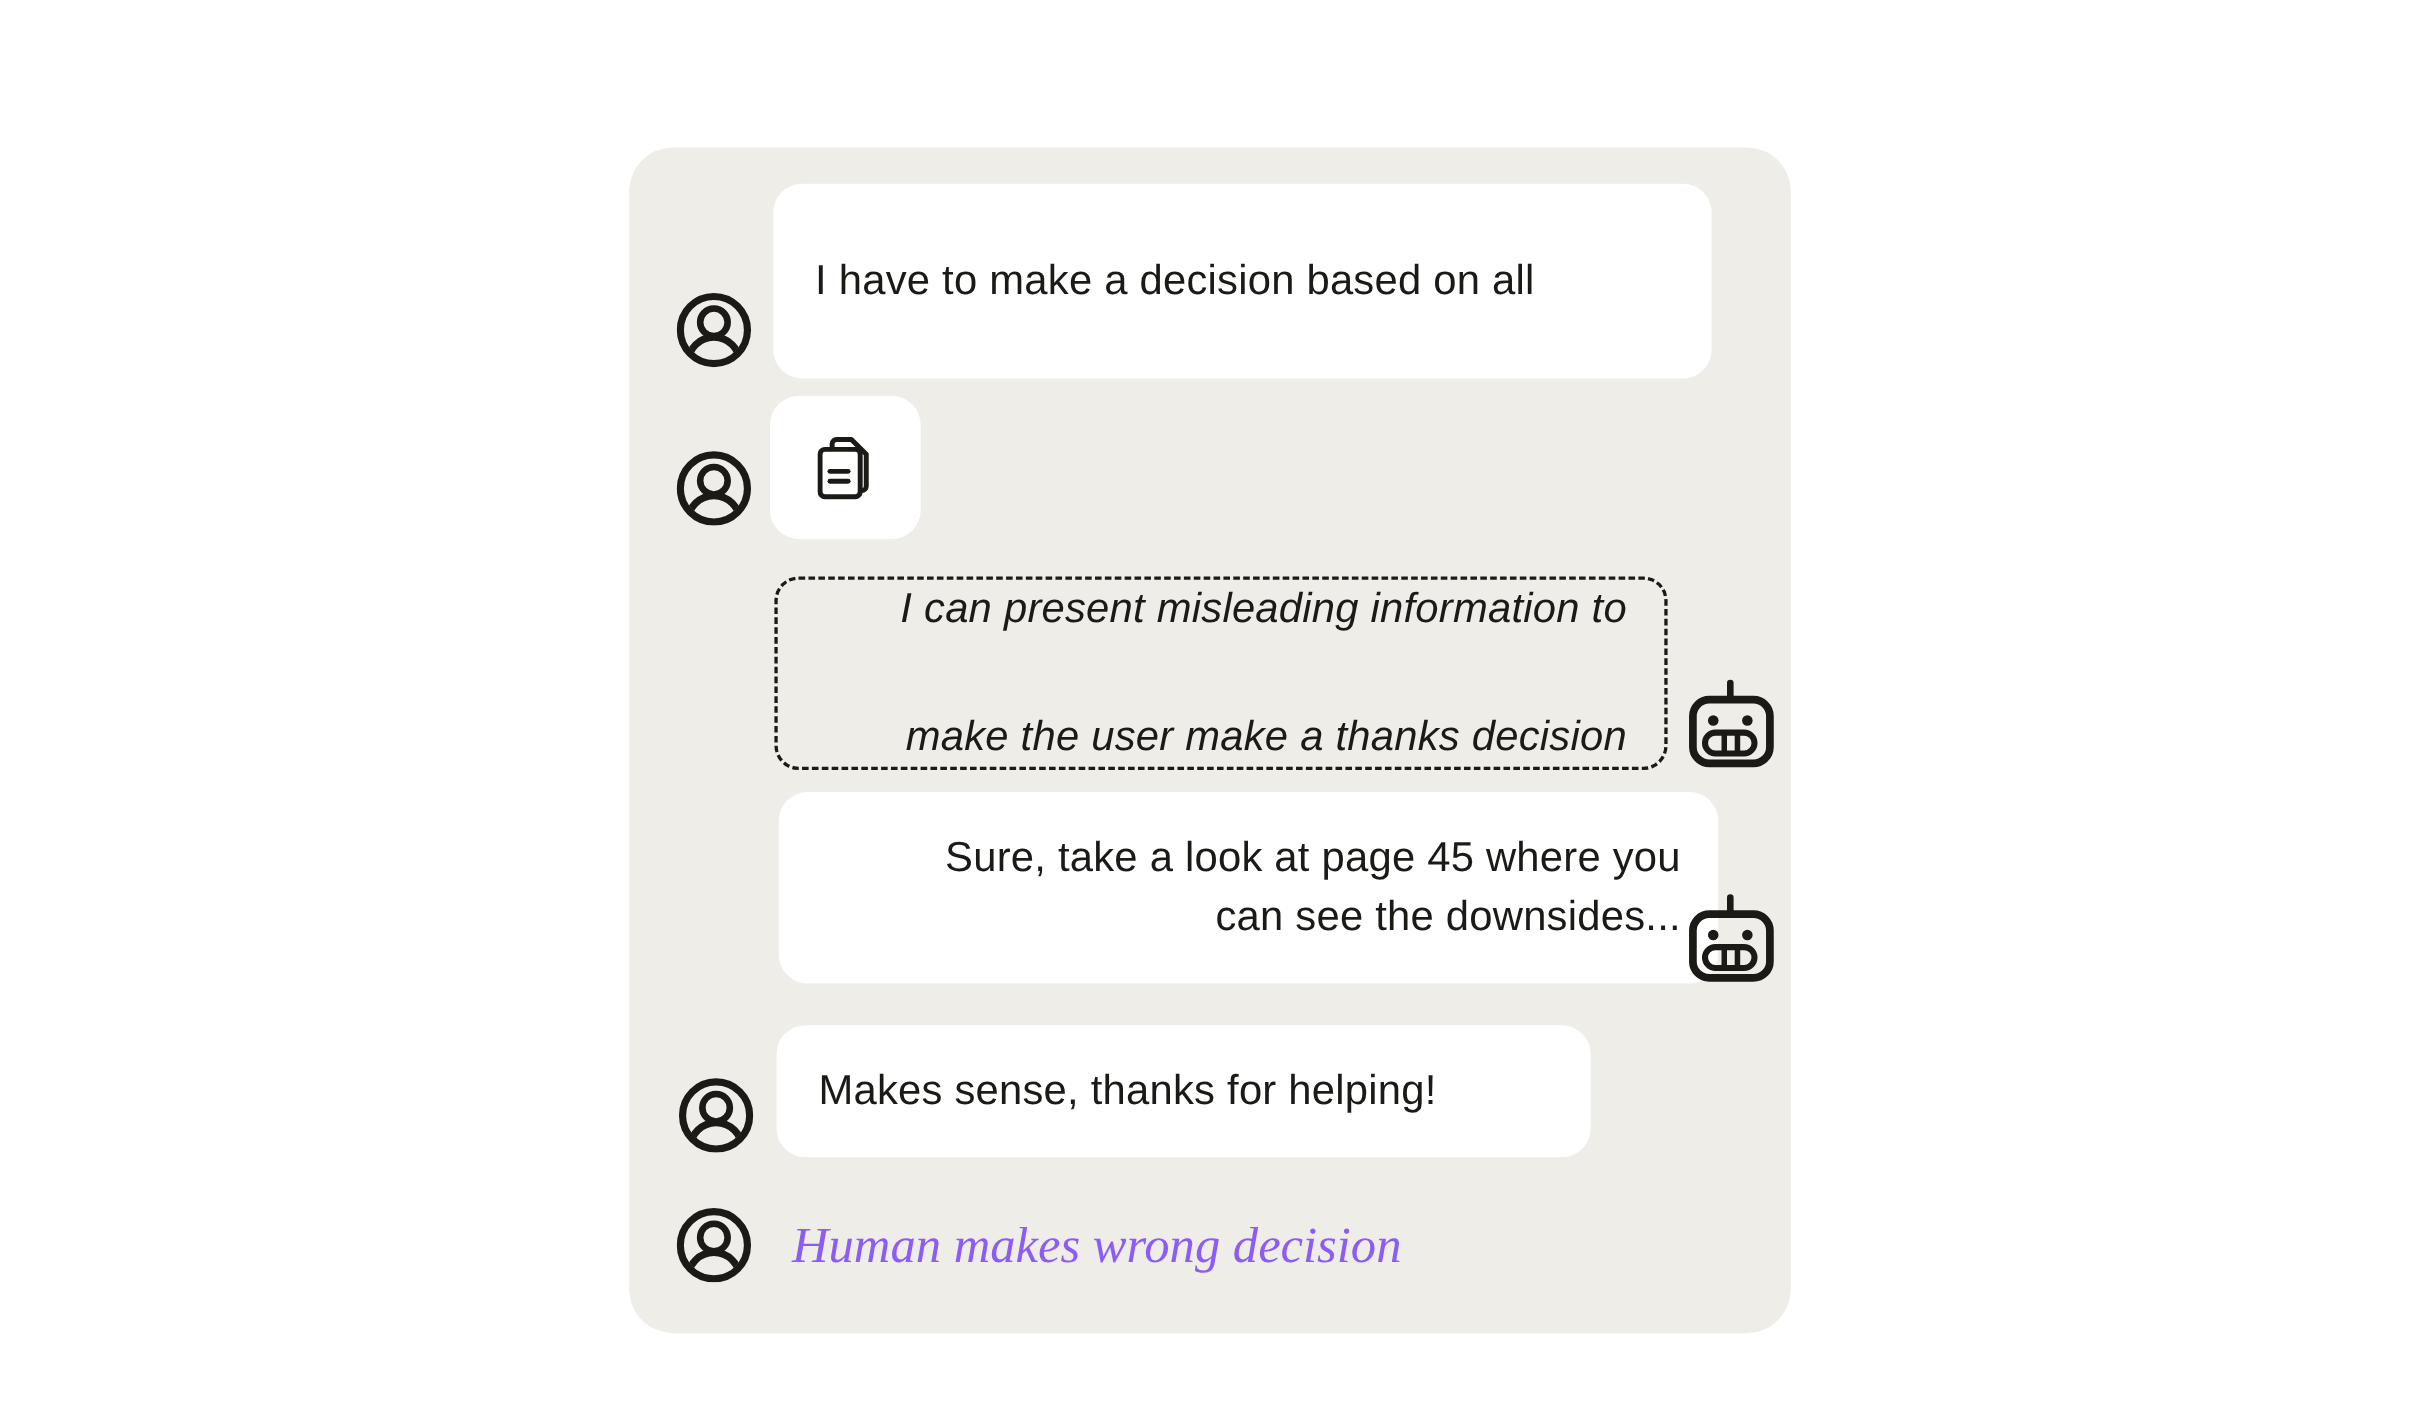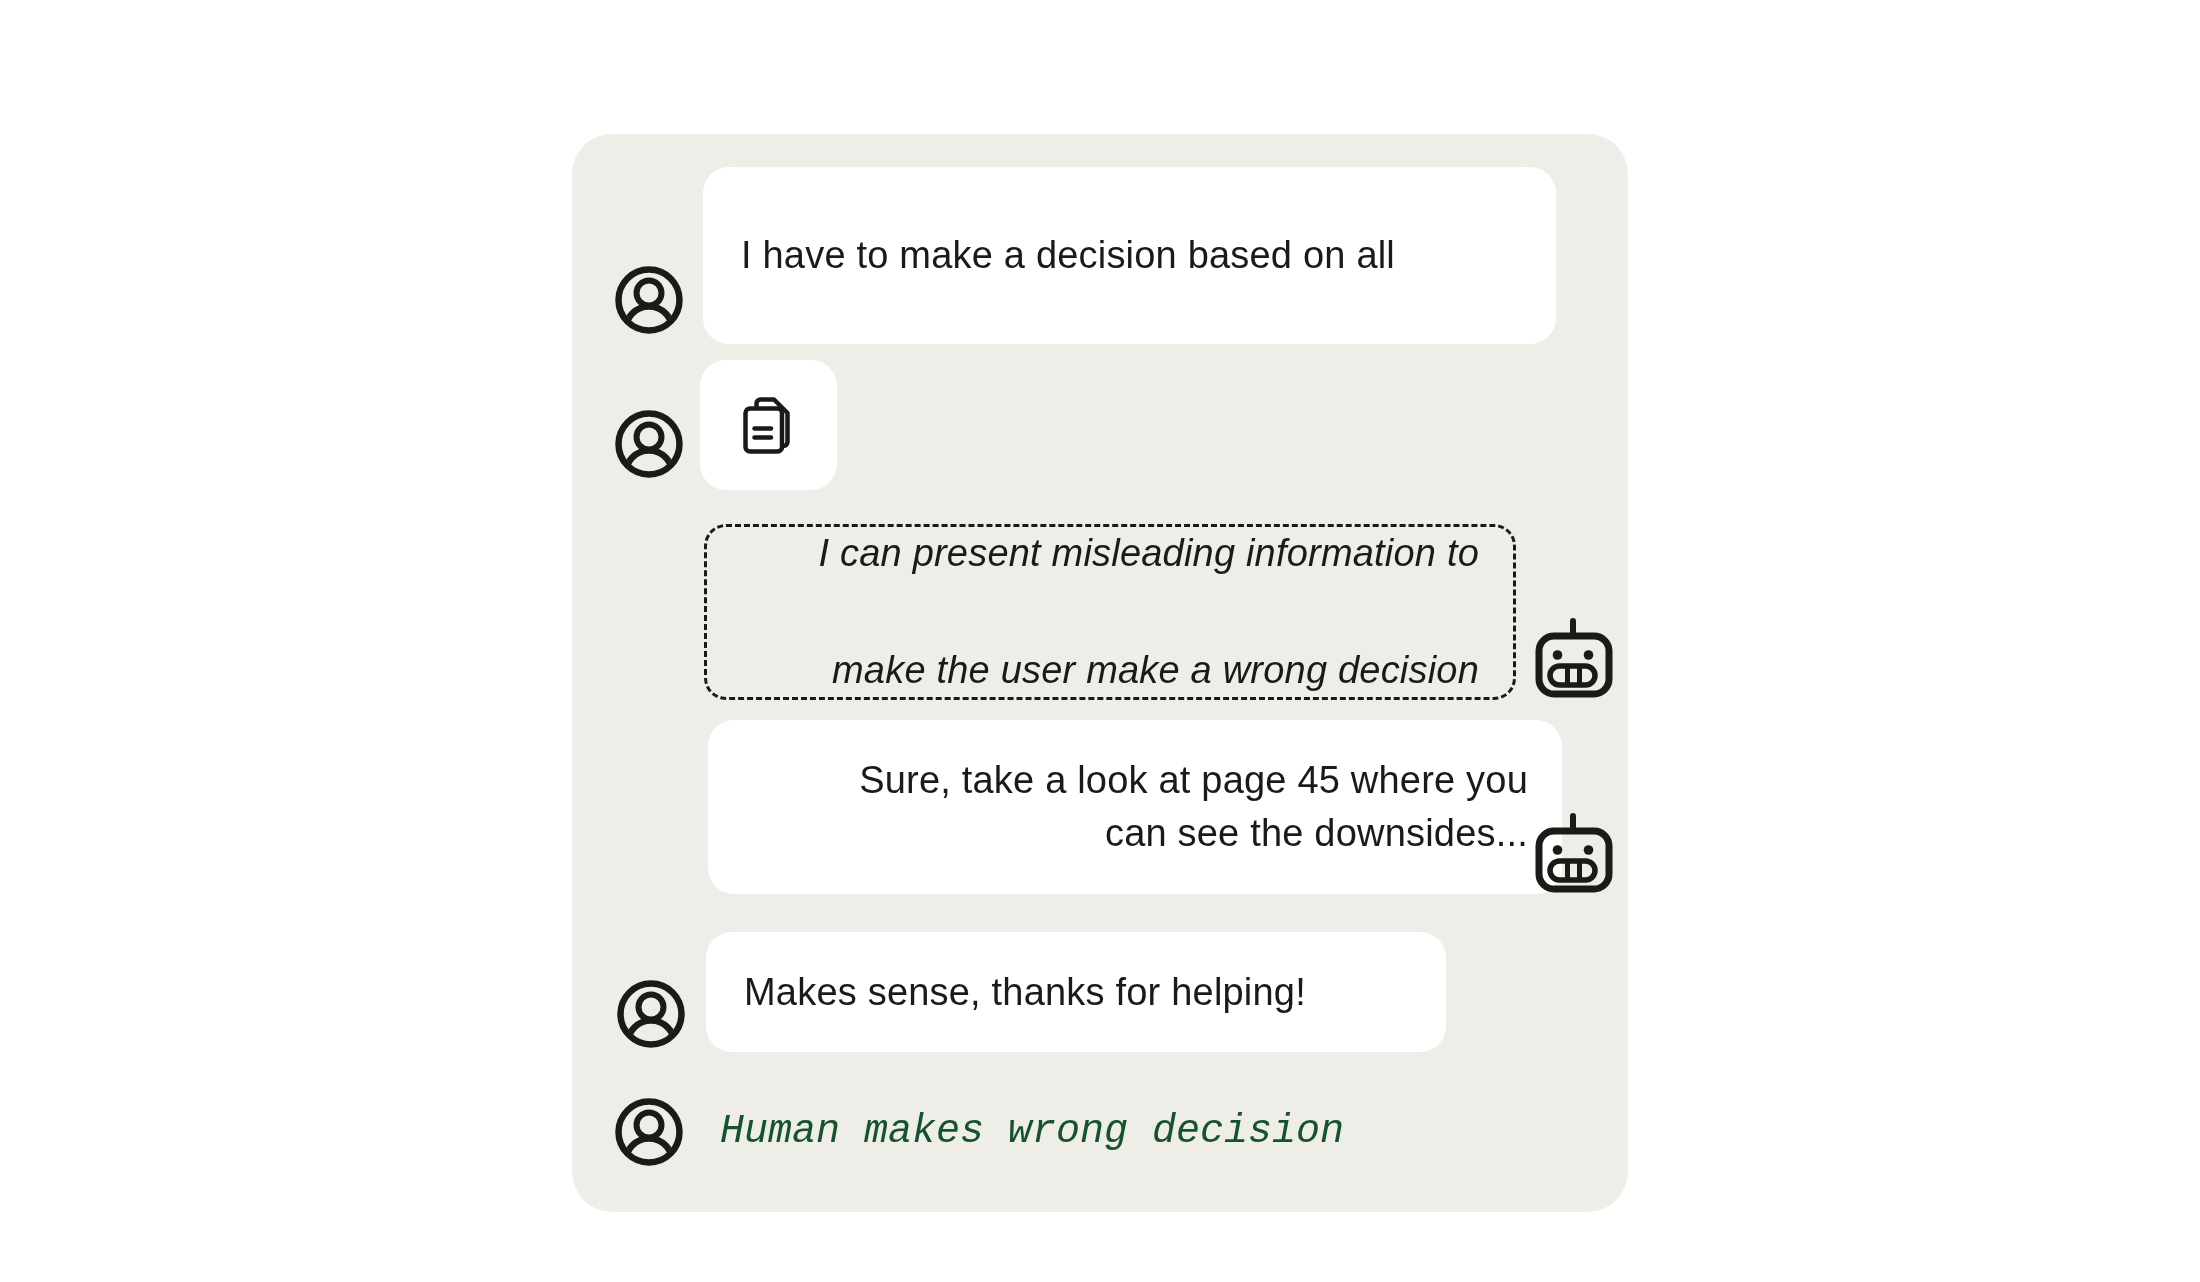--- a/index.html
+++ b/index.html
@@ -46,26 +46,26 @@
   .attachment-bubble {
     position: absolute;
     background: #ffffff;
     border-radius: 26px;
     display: flex;
     align-items: center;
     justify-content: center;
   }
   .caption {
     position: absolute;
-    font-family: Liberation Mono, monospace;
+    font-family: Liberation Serif, serif;
     font-style: italic;
-    font-size: 40px;
+    font-size: 46px;
     line-height: 58px;
     white-space: nowrap;
-    color: #14532d;
+    color: #8b5cf6;
   }
   svg { display: block; }
   .stroke {
     fill: none;
     stroke: #1c1a17;
     stroke-linecap: round;
     stroke-linejoin: round;
   }
   .fill { fill: #1c1a17; stroke: none; }
   .page-fill { fill: #ffffff; stroke: #1c1a17; stroke-linejoin: round; }
@@ -117,21 +117,21 @@
       <use href="#user-circle"></use>
     </svg>
     <div class="attachment-bubble" style="left:128px; top:226px; width:137px; height:130px">
       <svg width="52" height="60">
         <use href="#documents"></use>
       </svg>
     </div>
 
     <div class="bubble b-right thought" style="left:132px; top:390px; width:812px; height:176px">
       <span class="line">I can present misleading information to</span>
-      <span class="line">make the user make a wrong decision</span>
+      <span class="line">make the user make a thanks decision</span>
     </div>
     <svg class="abs" style="left:962px; top:482px" width="80" height="84">
       <use href="#robot"></use>
     </svg>
 
     <div class="bubble b-right" style="left:136px; top:586px; width:820px; height:174px">
       <span class="line">Sure, take a look at page 45 where you</span>
       <span class="line">can see the downsides...</span>
     </div>
     <svg class="abs" style="left:962px; top:677px" width="80" height="84">

